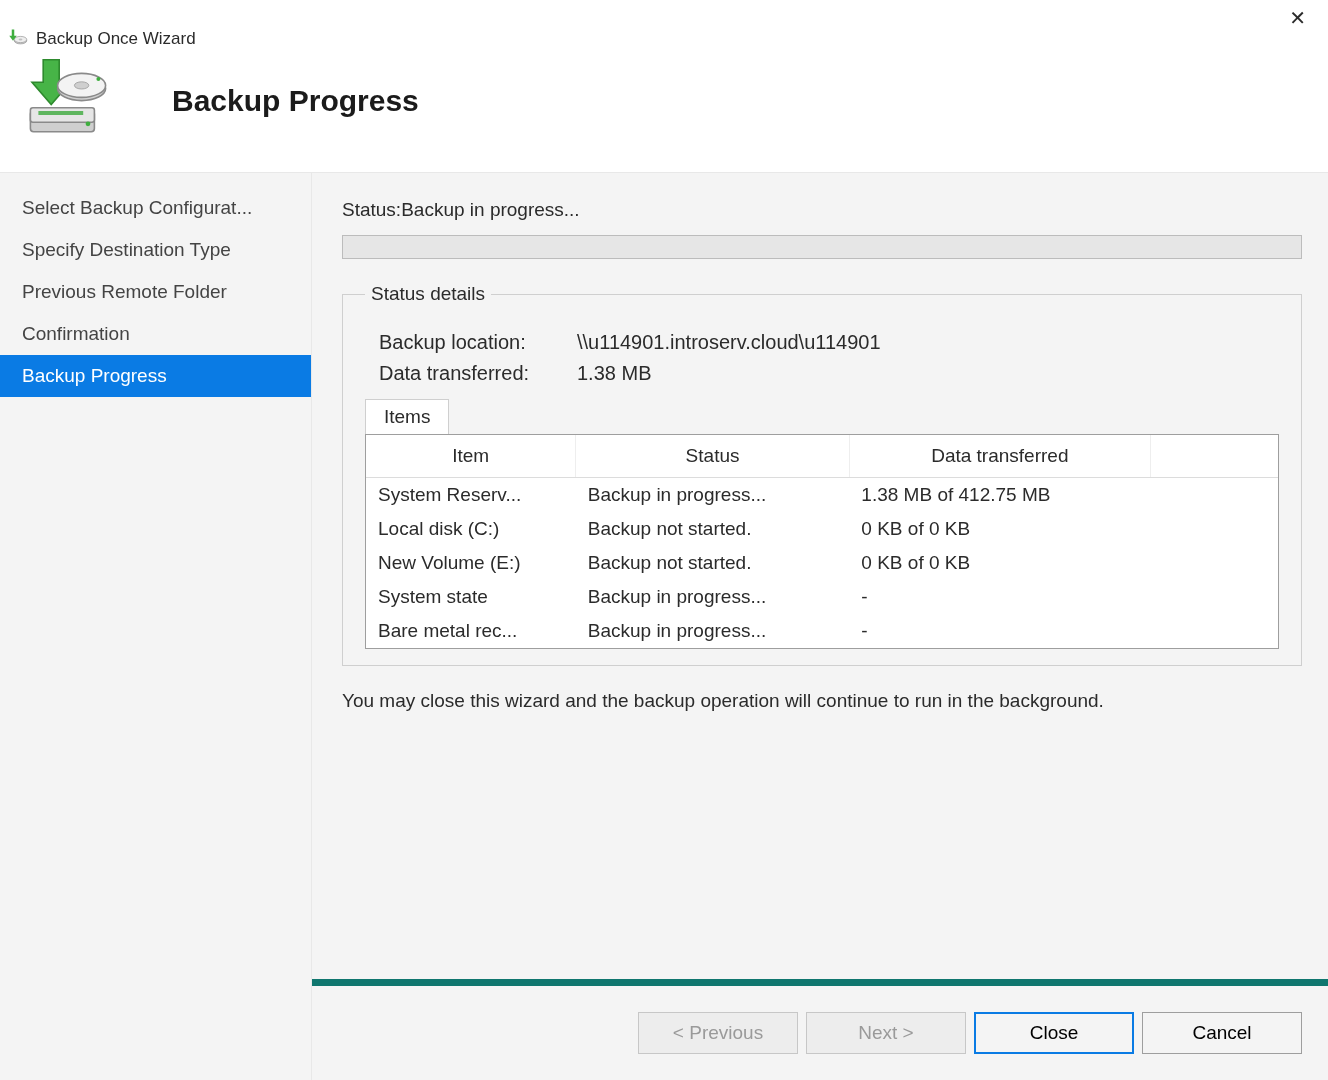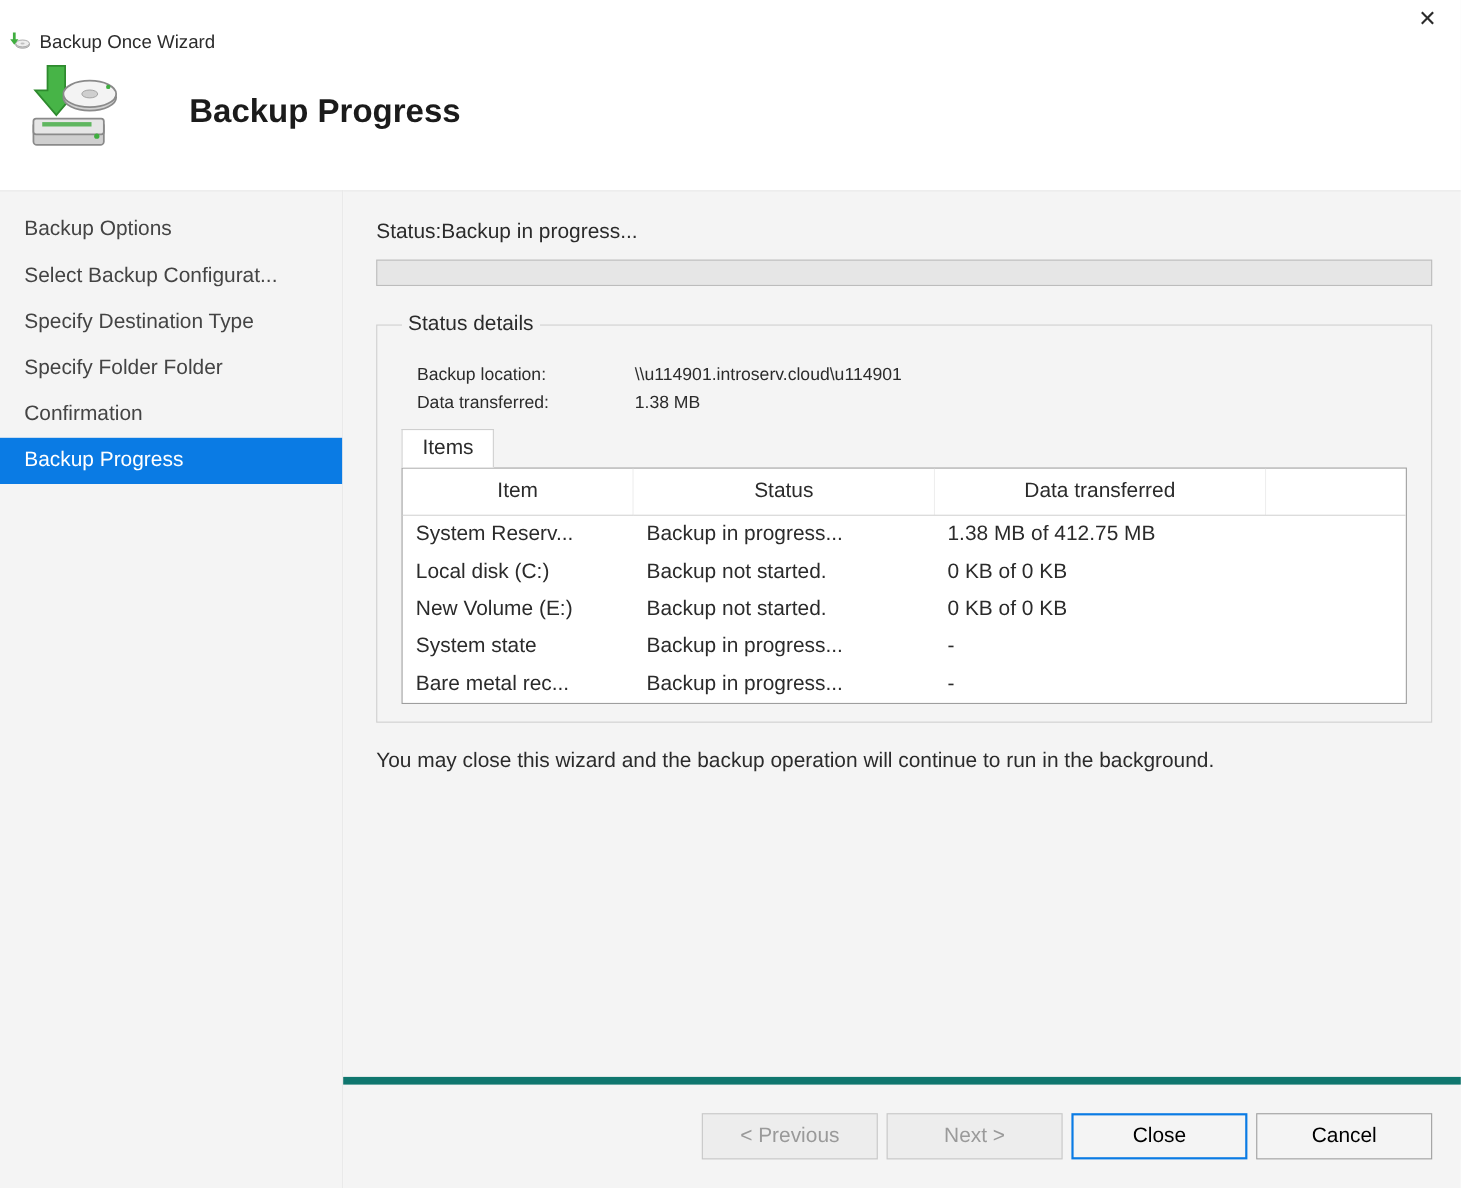--- a/index.html
+++ b/index.html
@@ -44,21 +44,21 @@
 
   .progress {
     height:24px; border:1px solid #bcbcbc; background:#e6e6e6; margin-bottom:24px;
     position:relative;
   }
 
   fieldset.details {
     border:1px solid #cfcfcf; padding: 18px 22px 16px 22px; background:#f4f4f4;
   }
   fieldset.details legend { font-size:19px; padding:0 6px; color:#2b2b2b; }
-  .kv { display:flex; gap:18px; font-size:16px; margin:8px 0 6px 14px; }
+  .kv { display:flex; gap:18px; font-size:20px; margin:8px 0 6px 14px; }
   .kv .k { width:180px; color:#2b2b2b; }
 
   .tabstrip { display:flex; margin-top: 14px; }
   .tab {
     background:#ffffff; border:1px solid #cfcfcf; border-bottom:none;
     padding:6px 18px; font-size:19px;
   }
 
   .table-wrap {
     background:#ffffff; border:1px solid #9e9e9e; padding:0; overflow-x:hidden;
@@ -129,24 +129,23 @@
         <rect x="28" y="70" width="56" height="5" fill="#5fb65f"></rect>
         <circle cx="90" cy="86" r="3" fill="#3fae3f"></circle>
       </g>
     </svg>
   </span>
   <h1>Backup Progress</h1>
 </div>
 
 <div class="body">
   <div class="sidebar">
-    <div class="step">Backup Options</div>
     <div class="step">Select Backup Configurat...</div>
     <div class="step">Specify Destination Type</div>
-    <div class="step">Specify Folder Folder</div>
+    <div class="step">Previous Remote Folder</div>
     <div class="step">Confirmation</div>
     <div class="step active">Backup Progress</div>
   </div>
 
   <div class="main">
     <div class="status-row">
       <span class="label">Status:</span>
       <span class="value">Backup in progress...</span>
     </div>
 

